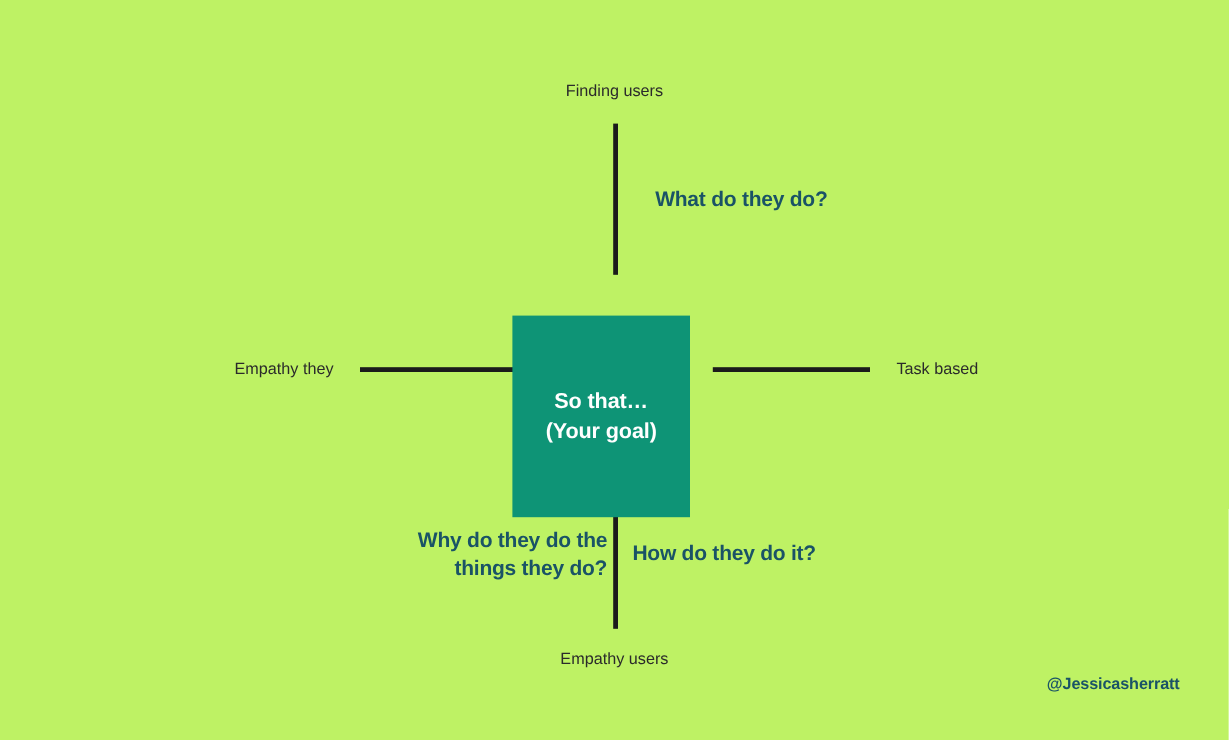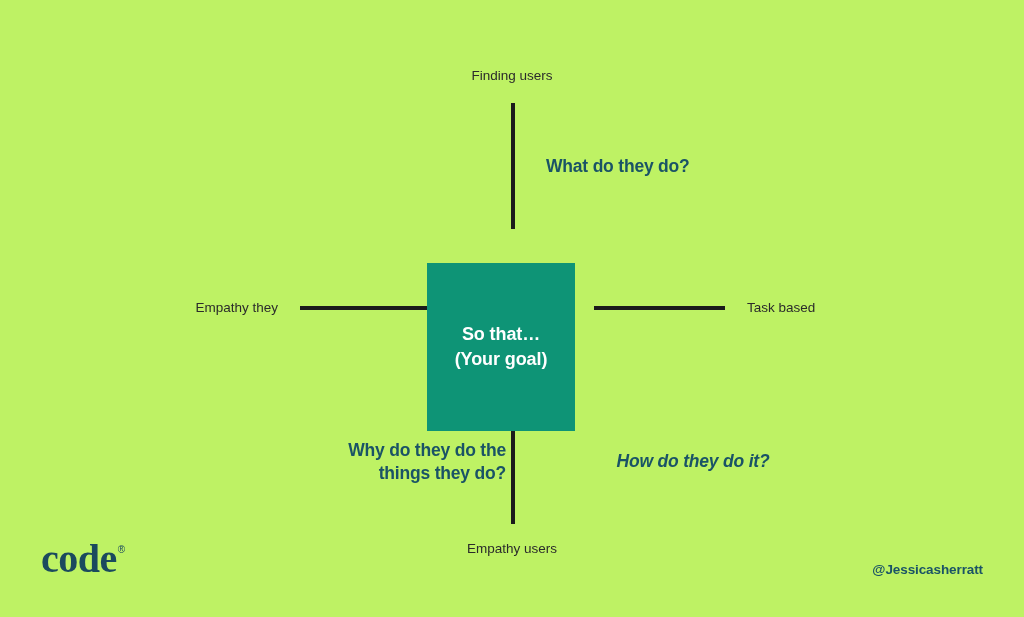--- a/index.html
+++ b/index.html
@@ -131,25 +131,24 @@
     width: 260px;
     text-align: left;
   }
   #quadrant-bottom-left {
     left: 306px;
     top: 439px;
     width: 200px;
     text-align: right;
   }
   #quadrant-bottom-right {
-    left: 553px;
+    left: 527px;
     top: 450px;
     width: 280px;
-    text-align: center;
-    font-style: italic;
+    text-align: left;
   }
 
   
   #brand-logo {
     position: absolute;
     left: 41px;
     top: 539px;
     display: flex;
     align-items: flex-start;
   }
@@ -210,20 +209,16 @@
 
   <div class="quadrant-question" id="quadrant-bottom-right">
     <div class="q-line">How do they do it?</div>
   </div>
 
   <div id="goal-box">
     <div class="goal-line">So that…</div>
     <div class="goal-line">(Your goal)</div>
   </div>
 
-  <div id="brand-logo">
-    <span class="logo-word">code</span>
-    <span class="logo-rmark">®</span>
-  </div>
 
   <div id="social-handle">@Jessicasherratt</div>
 
 </div>
 
 </body></html>

